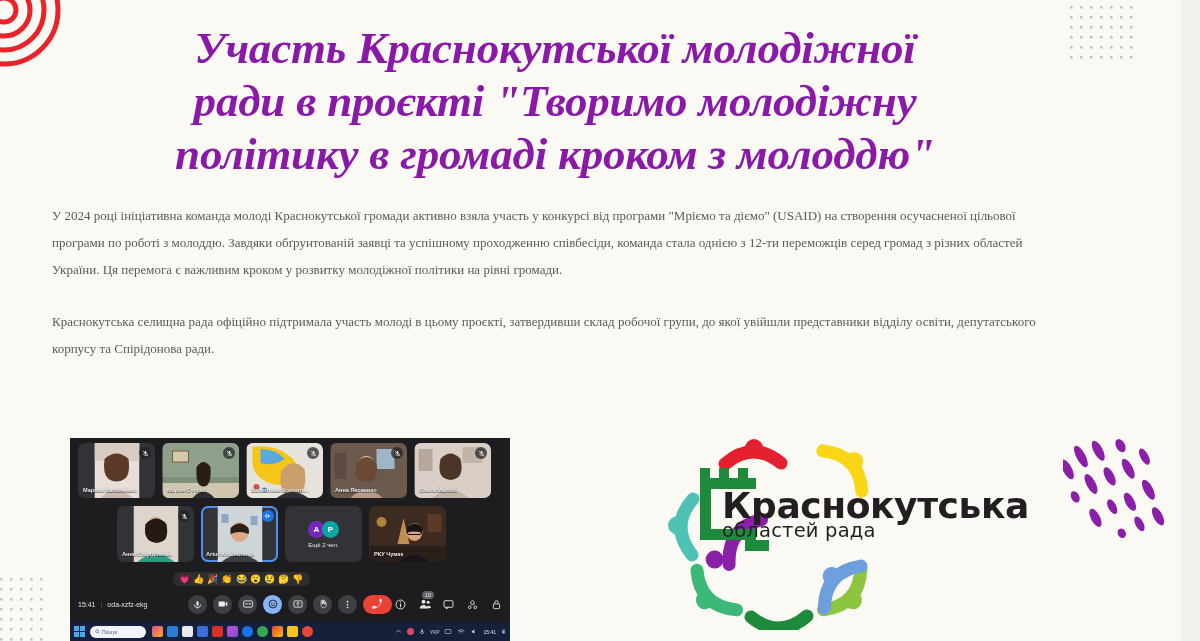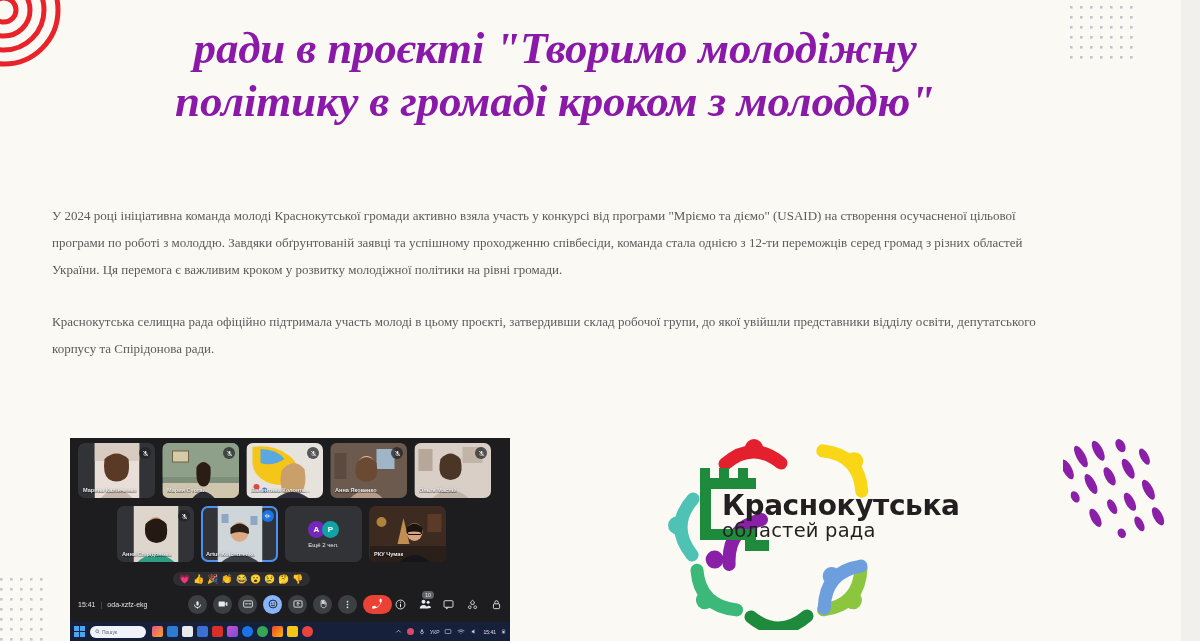--- a/index.html
+++ b/index.html
@@ -145,21 +145,21 @@
   }
   .tb-apps { display: flex; gap: 4px; margin-left: 6px; }
   .app { width: 11px; height: 11px; border-radius: 2px; position: relative; }
   .tray { margin-left: auto; display: flex; align-items: center; gap: 5px; color: #c8cedd; font-size: 5px; }
   .clock { font-size: 5px; line-height: 6px; text-align: right; color: #dde3ef; }
 
   
   .logo { position: absolute; left: 624px; top: 430px; width: 310px; height: 200px; }
   .logo-text { position: absolute; left: 98px; top: 62px; }
   .logo-t1 {
-    color: #231f20; font-weight: 700; font-size: 28px; letter-spacing: -0.4px;
+    color: #231f20; font-weight: 700; font-size: 36px; letter-spacing: -0.4px;
     font-family: "DejaVu Sans", sans-serif; line-height: 28px;
   }
   .logo-t2 {
     color: #231f20; font-weight: 400; font-size: 19.5px; letter-spacing: 0.2px;
     font-family: "DejaVu Sans", sans-serif; line-height: 22px;
   }
 </style>
 </head>
 <body>
 
@@ -215,20 +215,21 @@
       <ellipse cx="62" cy="76" rx="4.5" ry="10"></ellipse>
       <ellipse cx="84" cy="74" rx="4.5" ry="11"></ellipse>
       <ellipse cx="40" cy="100" rx="4" ry="5"></ellipse>
       <ellipse cx="60" cy="100" rx="4" ry="8"></ellipse>
       <ellipse cx="80" cy="102" rx="4.5" ry="10"></ellipse>
     </g>
   </svg>
 </div>
 
 <h1 class="title">
+  <span class="title-line">Участь Краснокутської молодіжної</span>
   <span class="title-line">ради в проєкті "Творимо молодіжну</span>
   <span class="title-line">політику в громаді кроком з молоддю"</span>
 </h1>
 
 <div class="copy">
   <p>У 2024 році ініціативна команда молоді Краснокутської громади активно взяла участь у конкурсі від програми "Мріємо та діємо" (USAID) на створення осучасненої цільової програми по роботі з молоддю. Завдяки обґрунтованій заявці та успішному проходженню співбесіди, команда стала однією з 12-ти переможців серед громад з різних областей України. Ця перемога є важливим кроком у розвитку молодіжної політики на рівні громади.</p>
   <p>Краснокутська селищна рада офіційно підтримала участь молоді в цьому проєкті, затвердивши склад робочої групи, до якої увійшли представники відділу освіти, депутатського корпусу та Спірідонова ради.</p>
 </div>
 
 <div class="meet">

